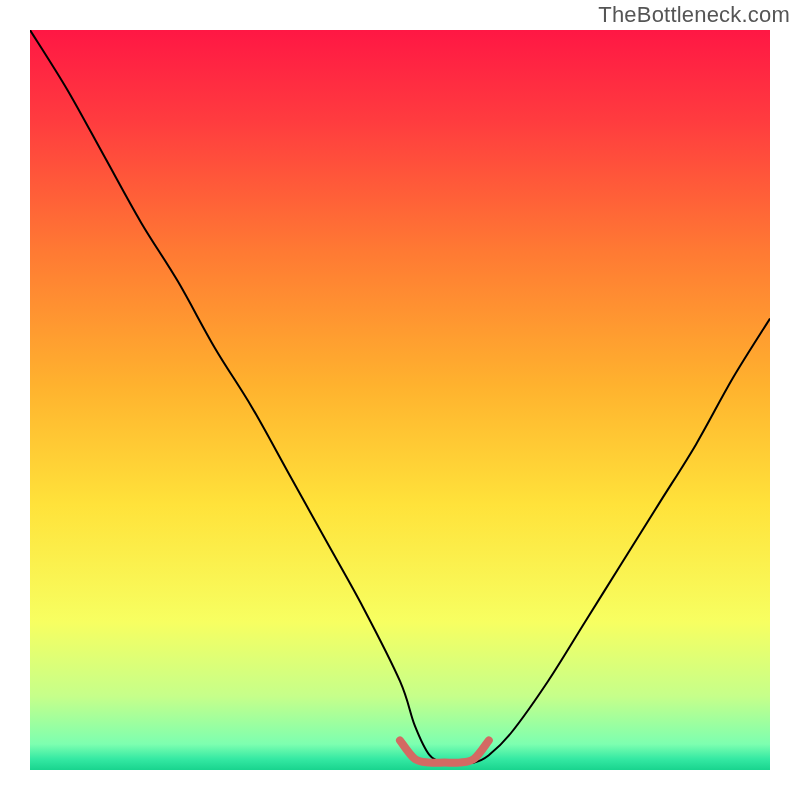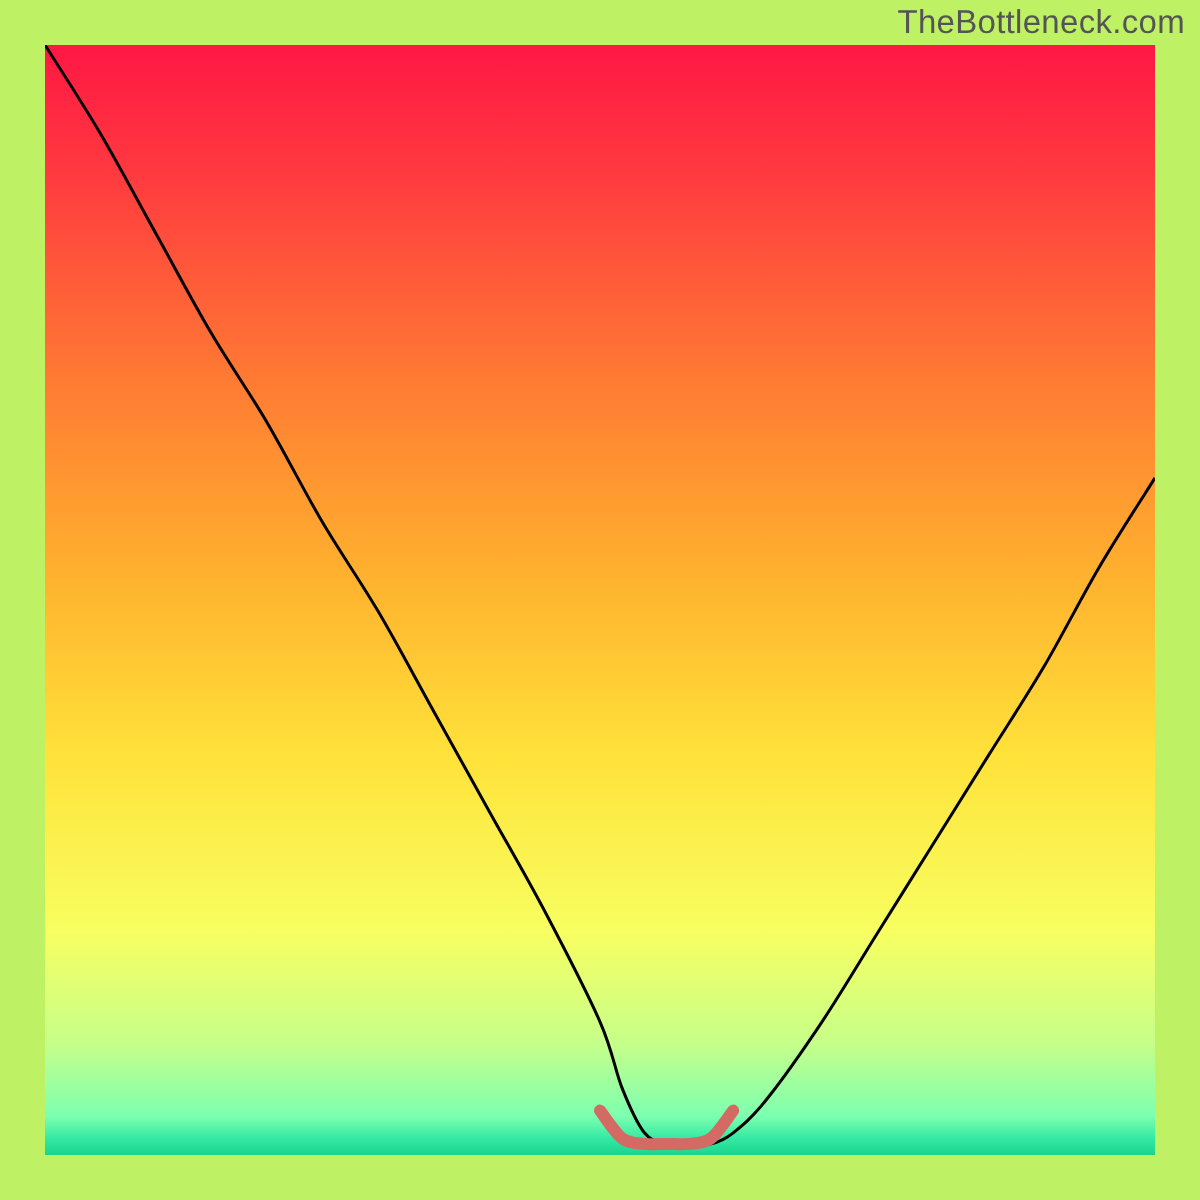--- a/index.html
+++ b/index.html
@@ -10,21 +10,21 @@
     background: #000;
     overflow: hidden;
     font-family: Arial, Helvetica, sans-serif;
   }
   .frame {
     position: absolute;
     left: 0;
     top: 0;
     width: 800px;
     height: 800px;
-    background: #bef264;
+    background: #ffffff;
   }
   .attribution {
     position: absolute;
     top: 2px;
     right: 10px;
     color: #555;
     font-size: 22px;
     font-weight: 400;
     letter-spacing: 0.2px;
   }

